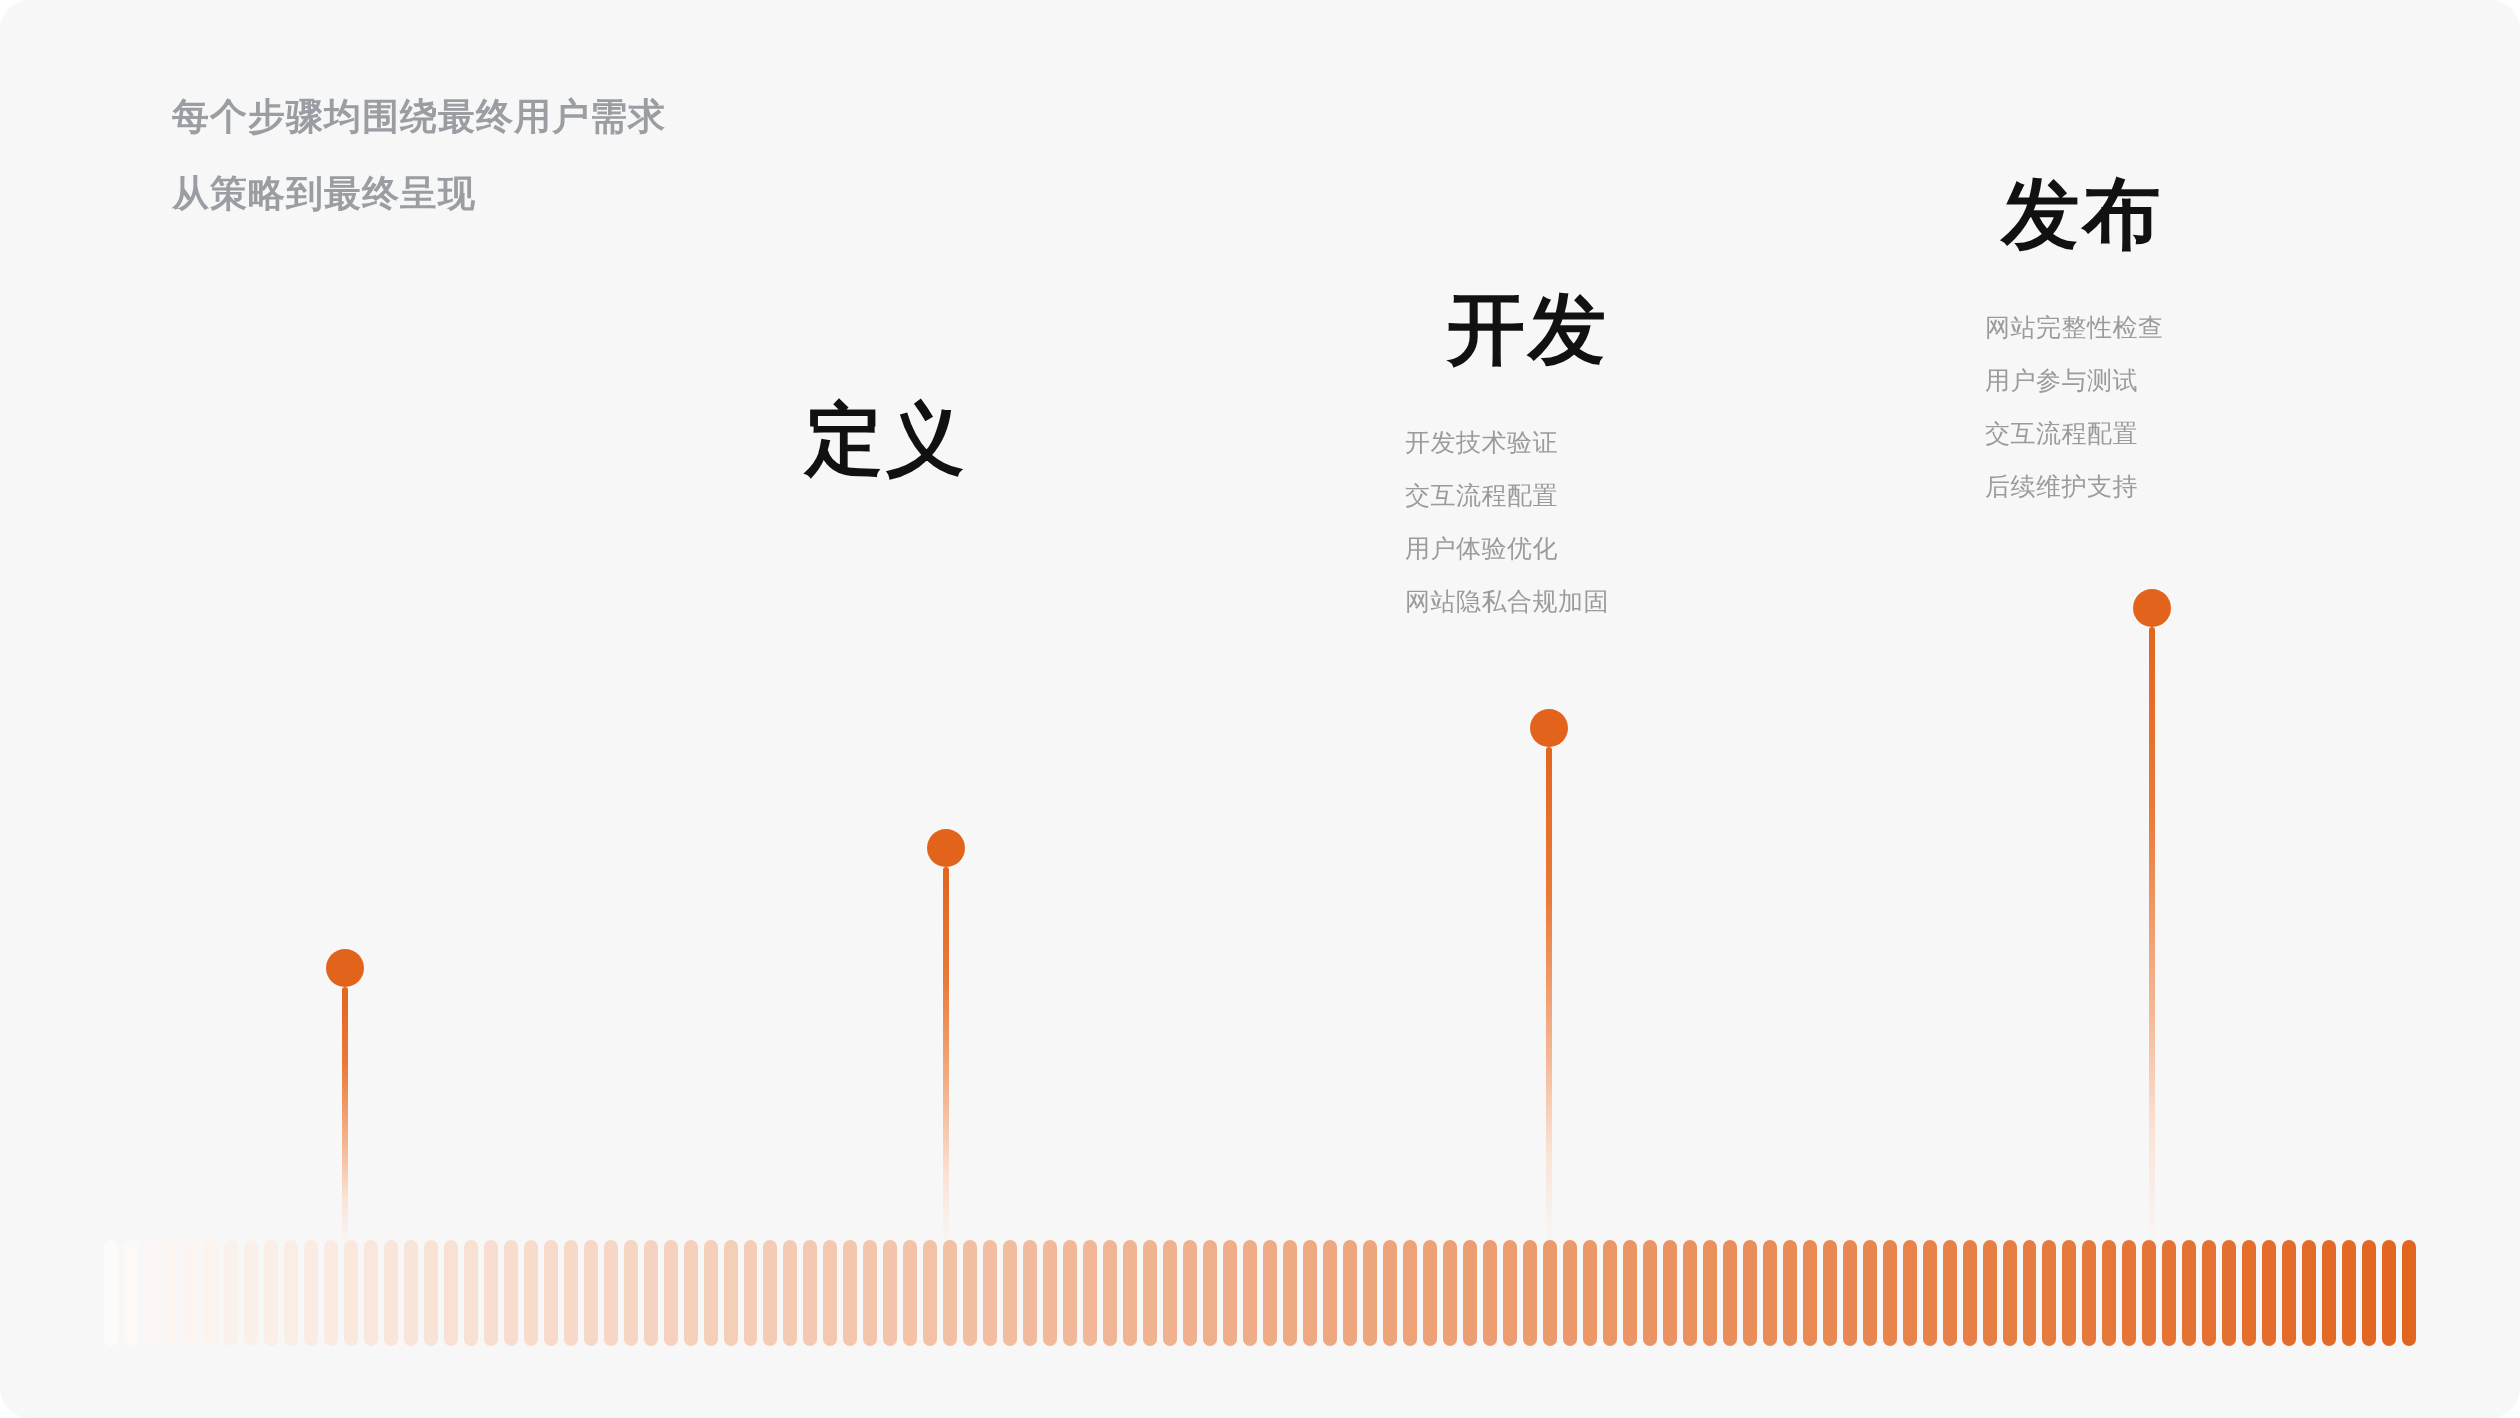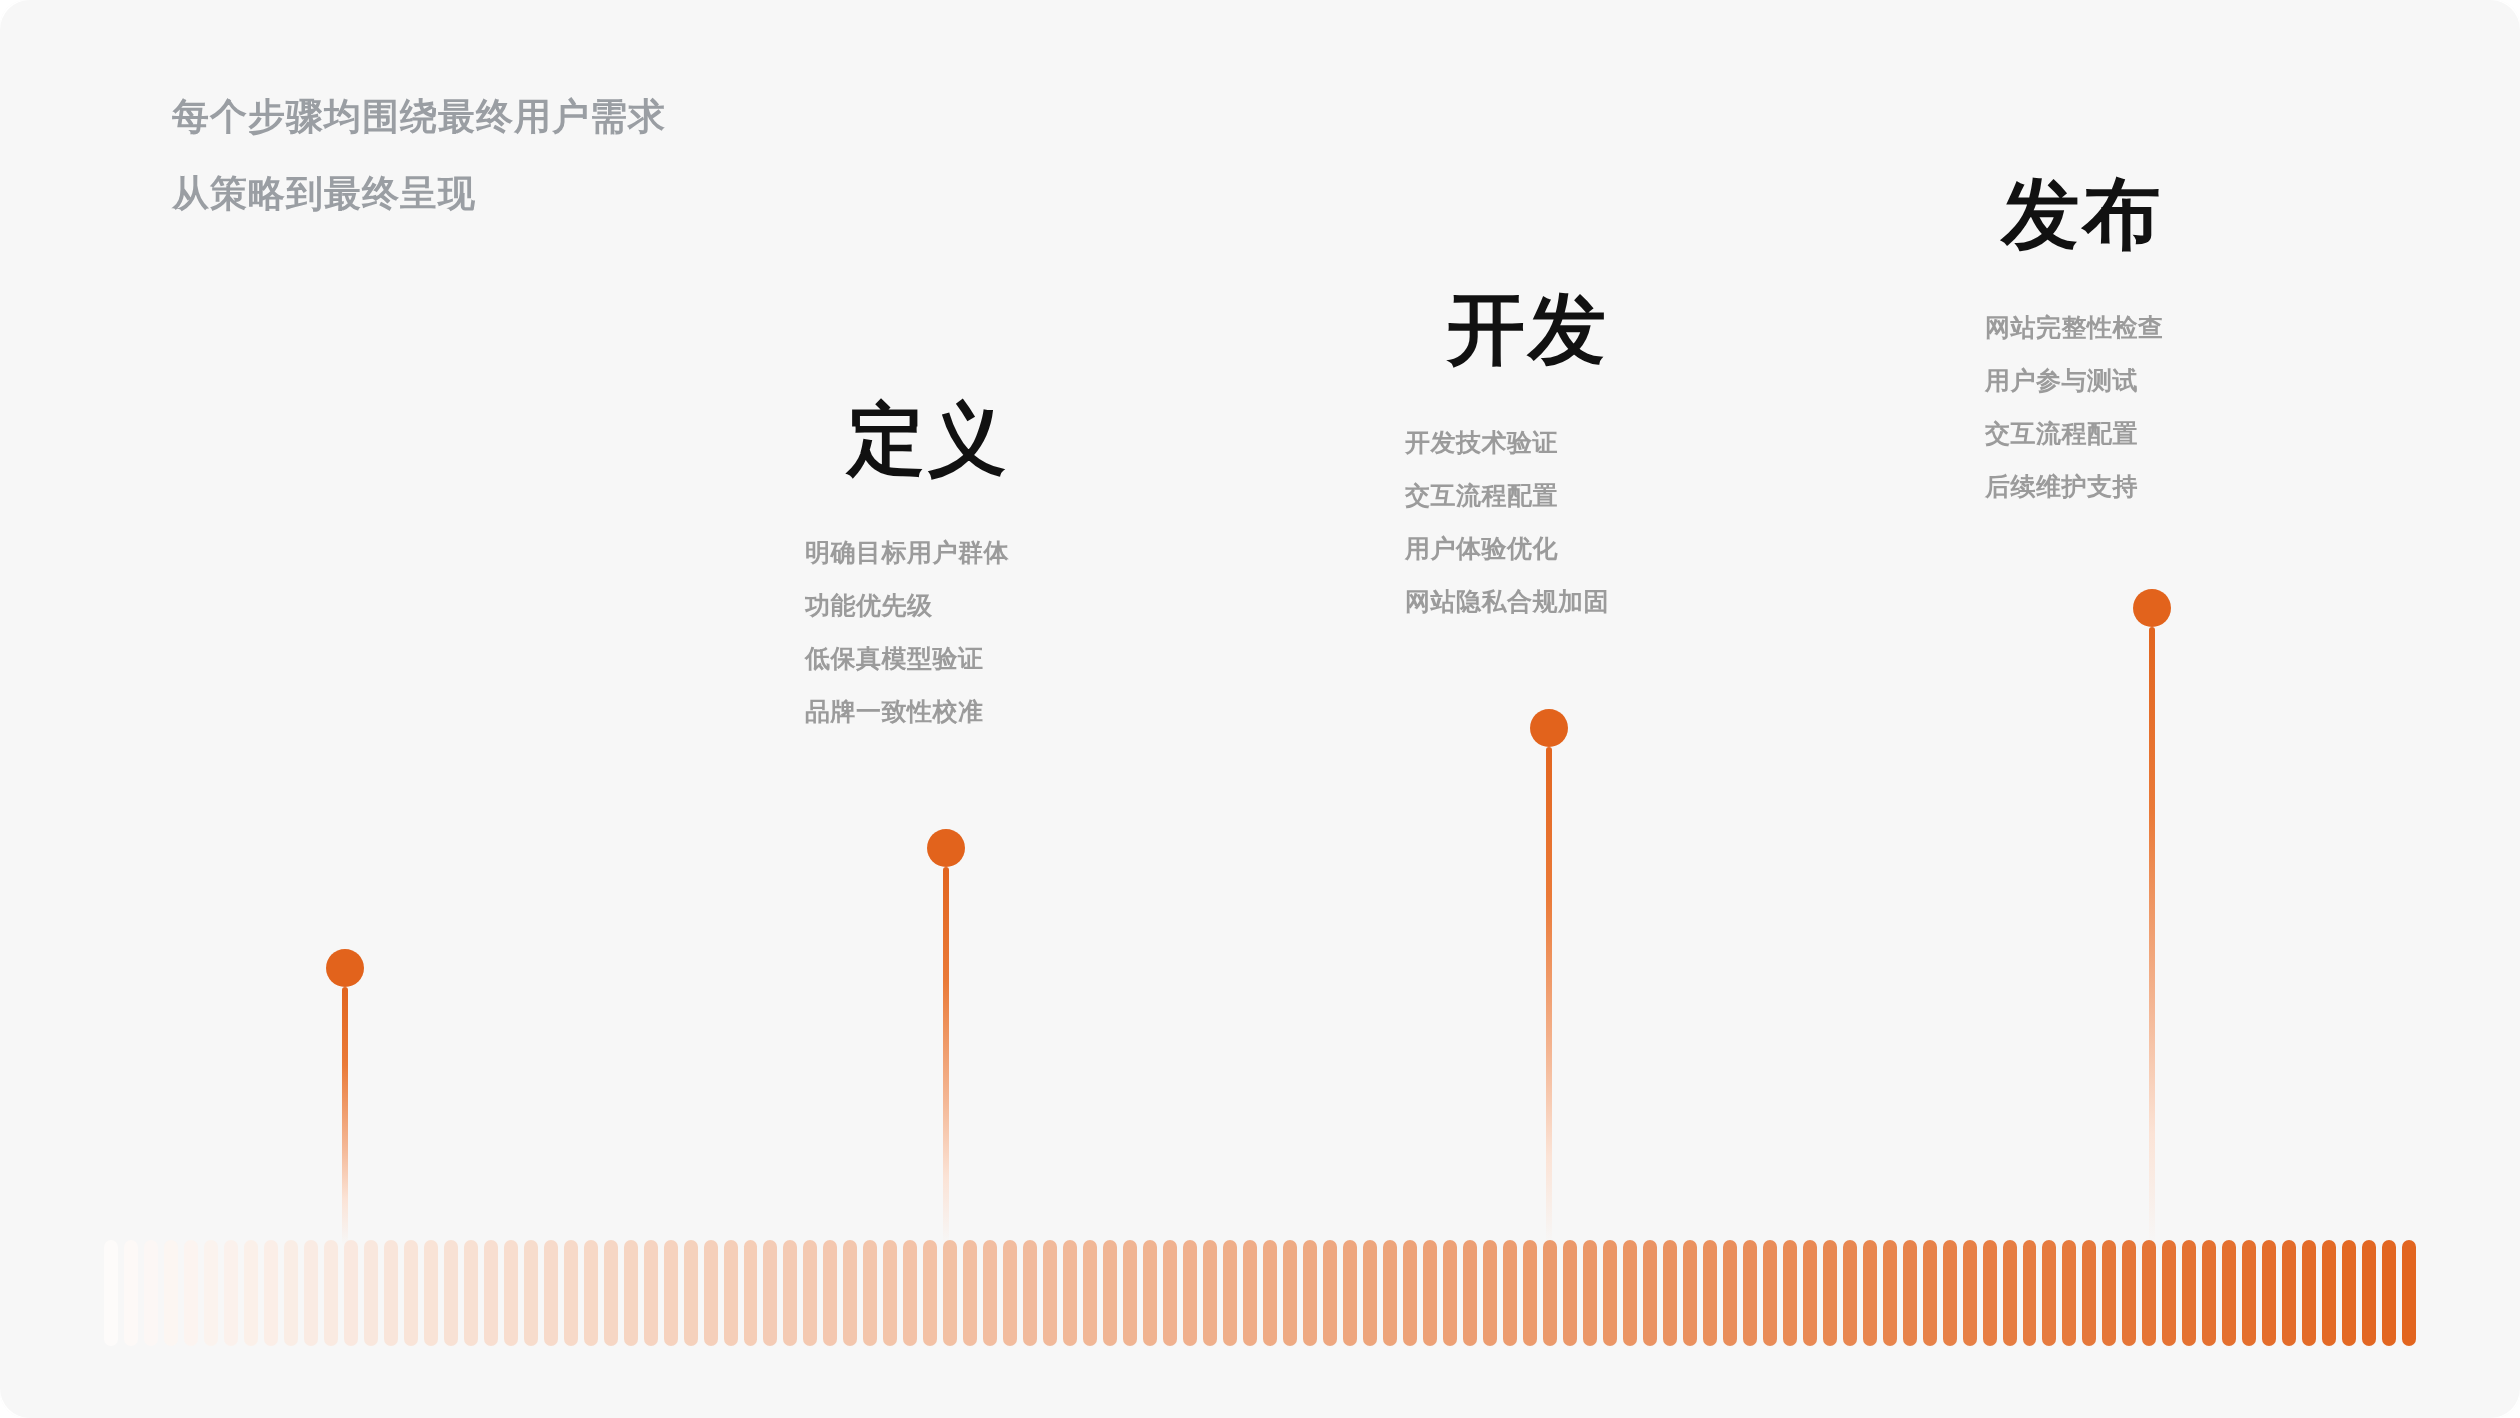--- a/index.html
+++ b/index.html
@@ -51,21 +51,21 @@
     margin: 0 0 48px 0;
     text-align: right;
   }
   .stage-list {
     list-style: none;
     margin: 0;
     padding: 0;
   }
   .stage-list li {
     font-size: 25px;
-    font-weight: 700;
+    font-weight: 400;
     color: #9b9b9b;
     line-height: 53px;
     letter-spacing: 0.5px;
   }
 
   
   .stem {
     position: absolute;
     width: 6px;
     border-radius: 3px;
@@ -116,26 +116,20 @@
 <div id="stage">
 
   <div id="heading">
     <span class="hline">每个步骤均围绕最终用户需求</span>
     <span class="hline">从策略到最终呈现</span>
   </div>
 
 
   <div class="stage-col" id="col-1" style="left: 805px; top: 400px;">
     <div class="stage-title">定义</div>
-    <ul class="stage-list">
-      <li>明确目标用户群体</li>
-      <li>功能优先级</li>
-      <li>低保真模型验证</li>
-      <li>品牌一致性校准</li>
-    </ul>
   </div>
 
   <div class="stage-col" id="col-2" style="left: 1405px; top: 290px;">
     <div class="stage-title">开发</div>
     <ul class="stage-list">
       <li>开发技术验证</li>
       <li>交互流程配置</li>
       <li>用户体验优化</li>
       <li>网站隐私合规加固</li>
     </ul>

